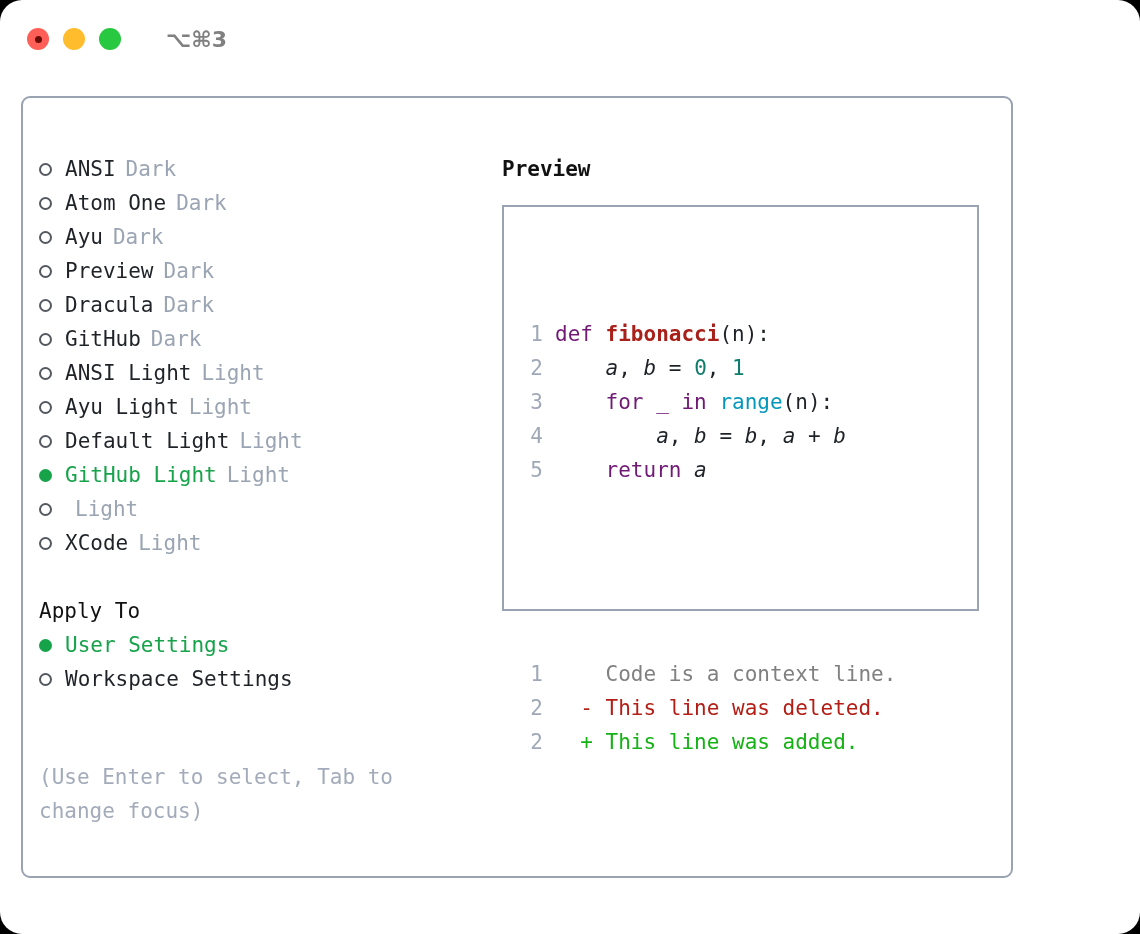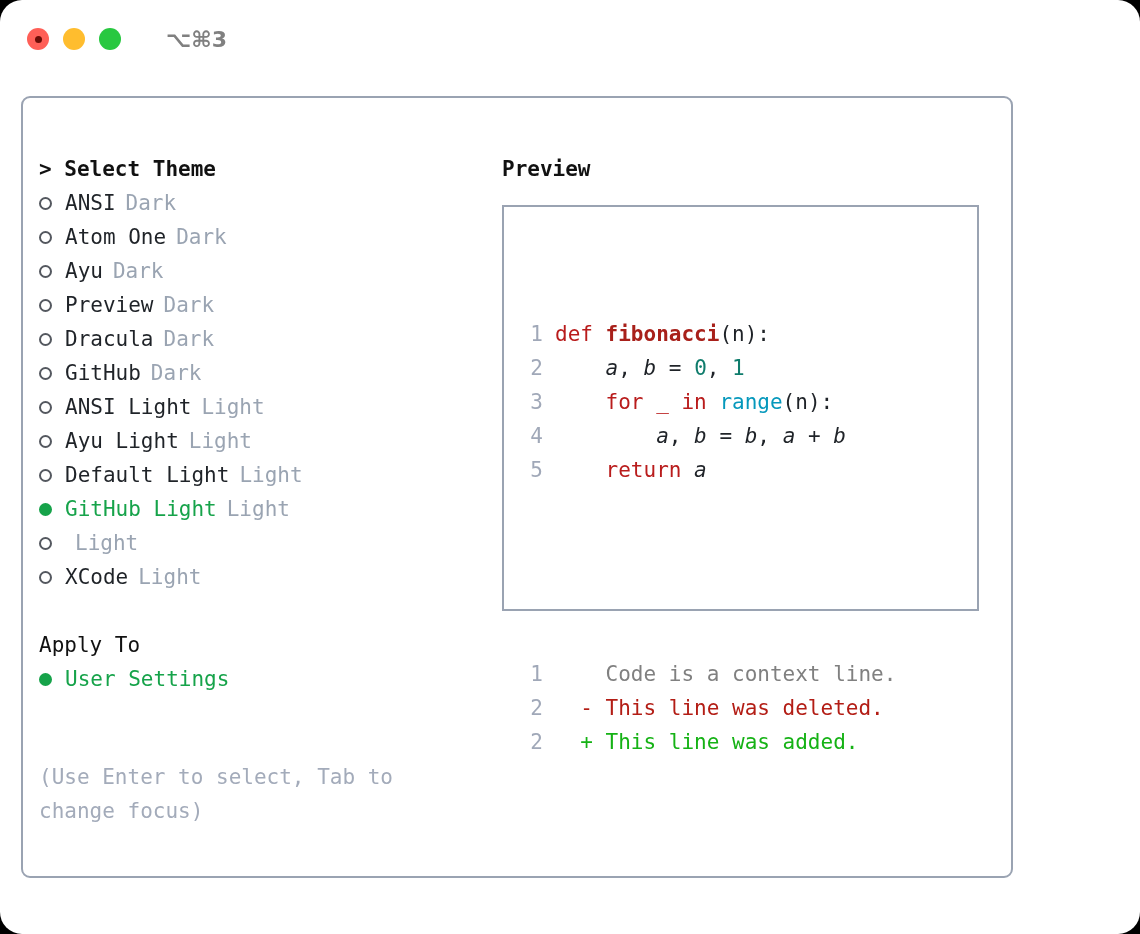--- a/index.html
+++ b/index.html
@@ -162,21 +162,21 @@
   .code-line { display: flex; }
   .ln {
     width: 28px;
     flex: 0 0 28px;
     text-align: right;
     color: #a0a8b8;
     margin-right: 12px;
   }
   .code-txt { color: #1f2328; }
 
-  .tok-kw   { color: #b91c1c; }
+  .tok-kw   { color: #701a75; }
   .tok-fn   { color: #a8201a; font-weight: bold; }
   .tok-bi   { color: #0598bc; }
   .tok-num  { color: #0f7c6c; }
   .tok-var  { color: #1f2328; font-style: italic; }
   .tok-plain{ color: #1f2328; }
 
   .diff-ctx { color: #808080; }
   .diff-del { color: #b31d15; }
   .diff-add { color: #15b215; }
 
@@ -194,39 +194,39 @@
       </div>
       <div class="light" style="background:#ffbd2e;"></div>
       <div class="light" style="background:#28c840;"></div>
     </div>
     <div class="shortcut">⌥⌘3</div>
   </div>
 
   <div id="window">
 
     <div id="left-pane">
-      <div class="pane-title">&gt; Select Theme</div>
       <div id="theme-list">
           <div class="opt-row"><span class="marker"><span class="radio"></span></span><span class="opt-label">ANSI</span><span class="opt-tag">Dark</span></div>
           <div class="opt-row"><span class="marker"><span class="radio"></span></span><span class="opt-label">Atom One</span><span class="opt-tag">Dark</span></div>
           <div class="opt-row"><span class="marker"><span class="radio"></span></span><span class="opt-label">Ayu</span><span class="opt-tag">Dark</span></div>
           <div class="opt-row"><span class="marker"><span class="radio"></span></span><span class="opt-label">Preview</span><span class="opt-tag">Dark</span></div>
           <div class="opt-row"><span class="marker"><span class="radio"></span></span><span class="opt-label">Dracula</span><span class="opt-tag">Dark</span></div>
           <div class="opt-row"><span class="marker"><span class="radio"></span></span><span class="opt-label">GitHub</span><span class="opt-tag">Dark</span></div>
           <div class="opt-row"><span class="marker"><span class="radio"></span></span><span class="opt-label">ANSI Light</span><span class="opt-tag">Light</span></div>
           <div class="opt-row"><span class="marker"><span class="radio"></span></span><span class="opt-label">Ayu Light</span><span class="opt-tag">Light</span></div>
           <div class="opt-row"><span class="marker"><span class="radio"></span></span><span class="opt-label">Default Light</span><span class="opt-tag">Light</span></div>
           <div class="opt-row selected"><span class="marker"><span class="radio on"></span></span><span class="opt-label">GitHub Light</span><span class="opt-tag">Light</span></div>
           <div class="opt-row"><span class="marker"><span class="radio"></span></span><span class="opt-tag">Light</span></div>
           <div class="opt-row"><span class="marker"><span class="radio"></span></span><span class="opt-label">XCode</span><span class="opt-tag">Light</span></div>
         </div>
       <div class="spacer"></div>
       <div class="pane-title normal">Apply To</div>
       <div id="apply-list">
           <div class="opt-row selected"><span class="marker"><span class="radio on"></span></span><span class="opt-label">User Settings</span></div>
+          <div class="opt-row"><span class="marker"><span class="radio"></span></span><span class="opt-label">Workspace Settings</span></div>
         </div>
     </div>
 
     <div id="hint">(Use Enter to select, Tab to change focus)</div>
 
     <div id="right-pane">
       <div class="pane-title">Preview</div>
     </div>
 
     <div id="preview-box">

